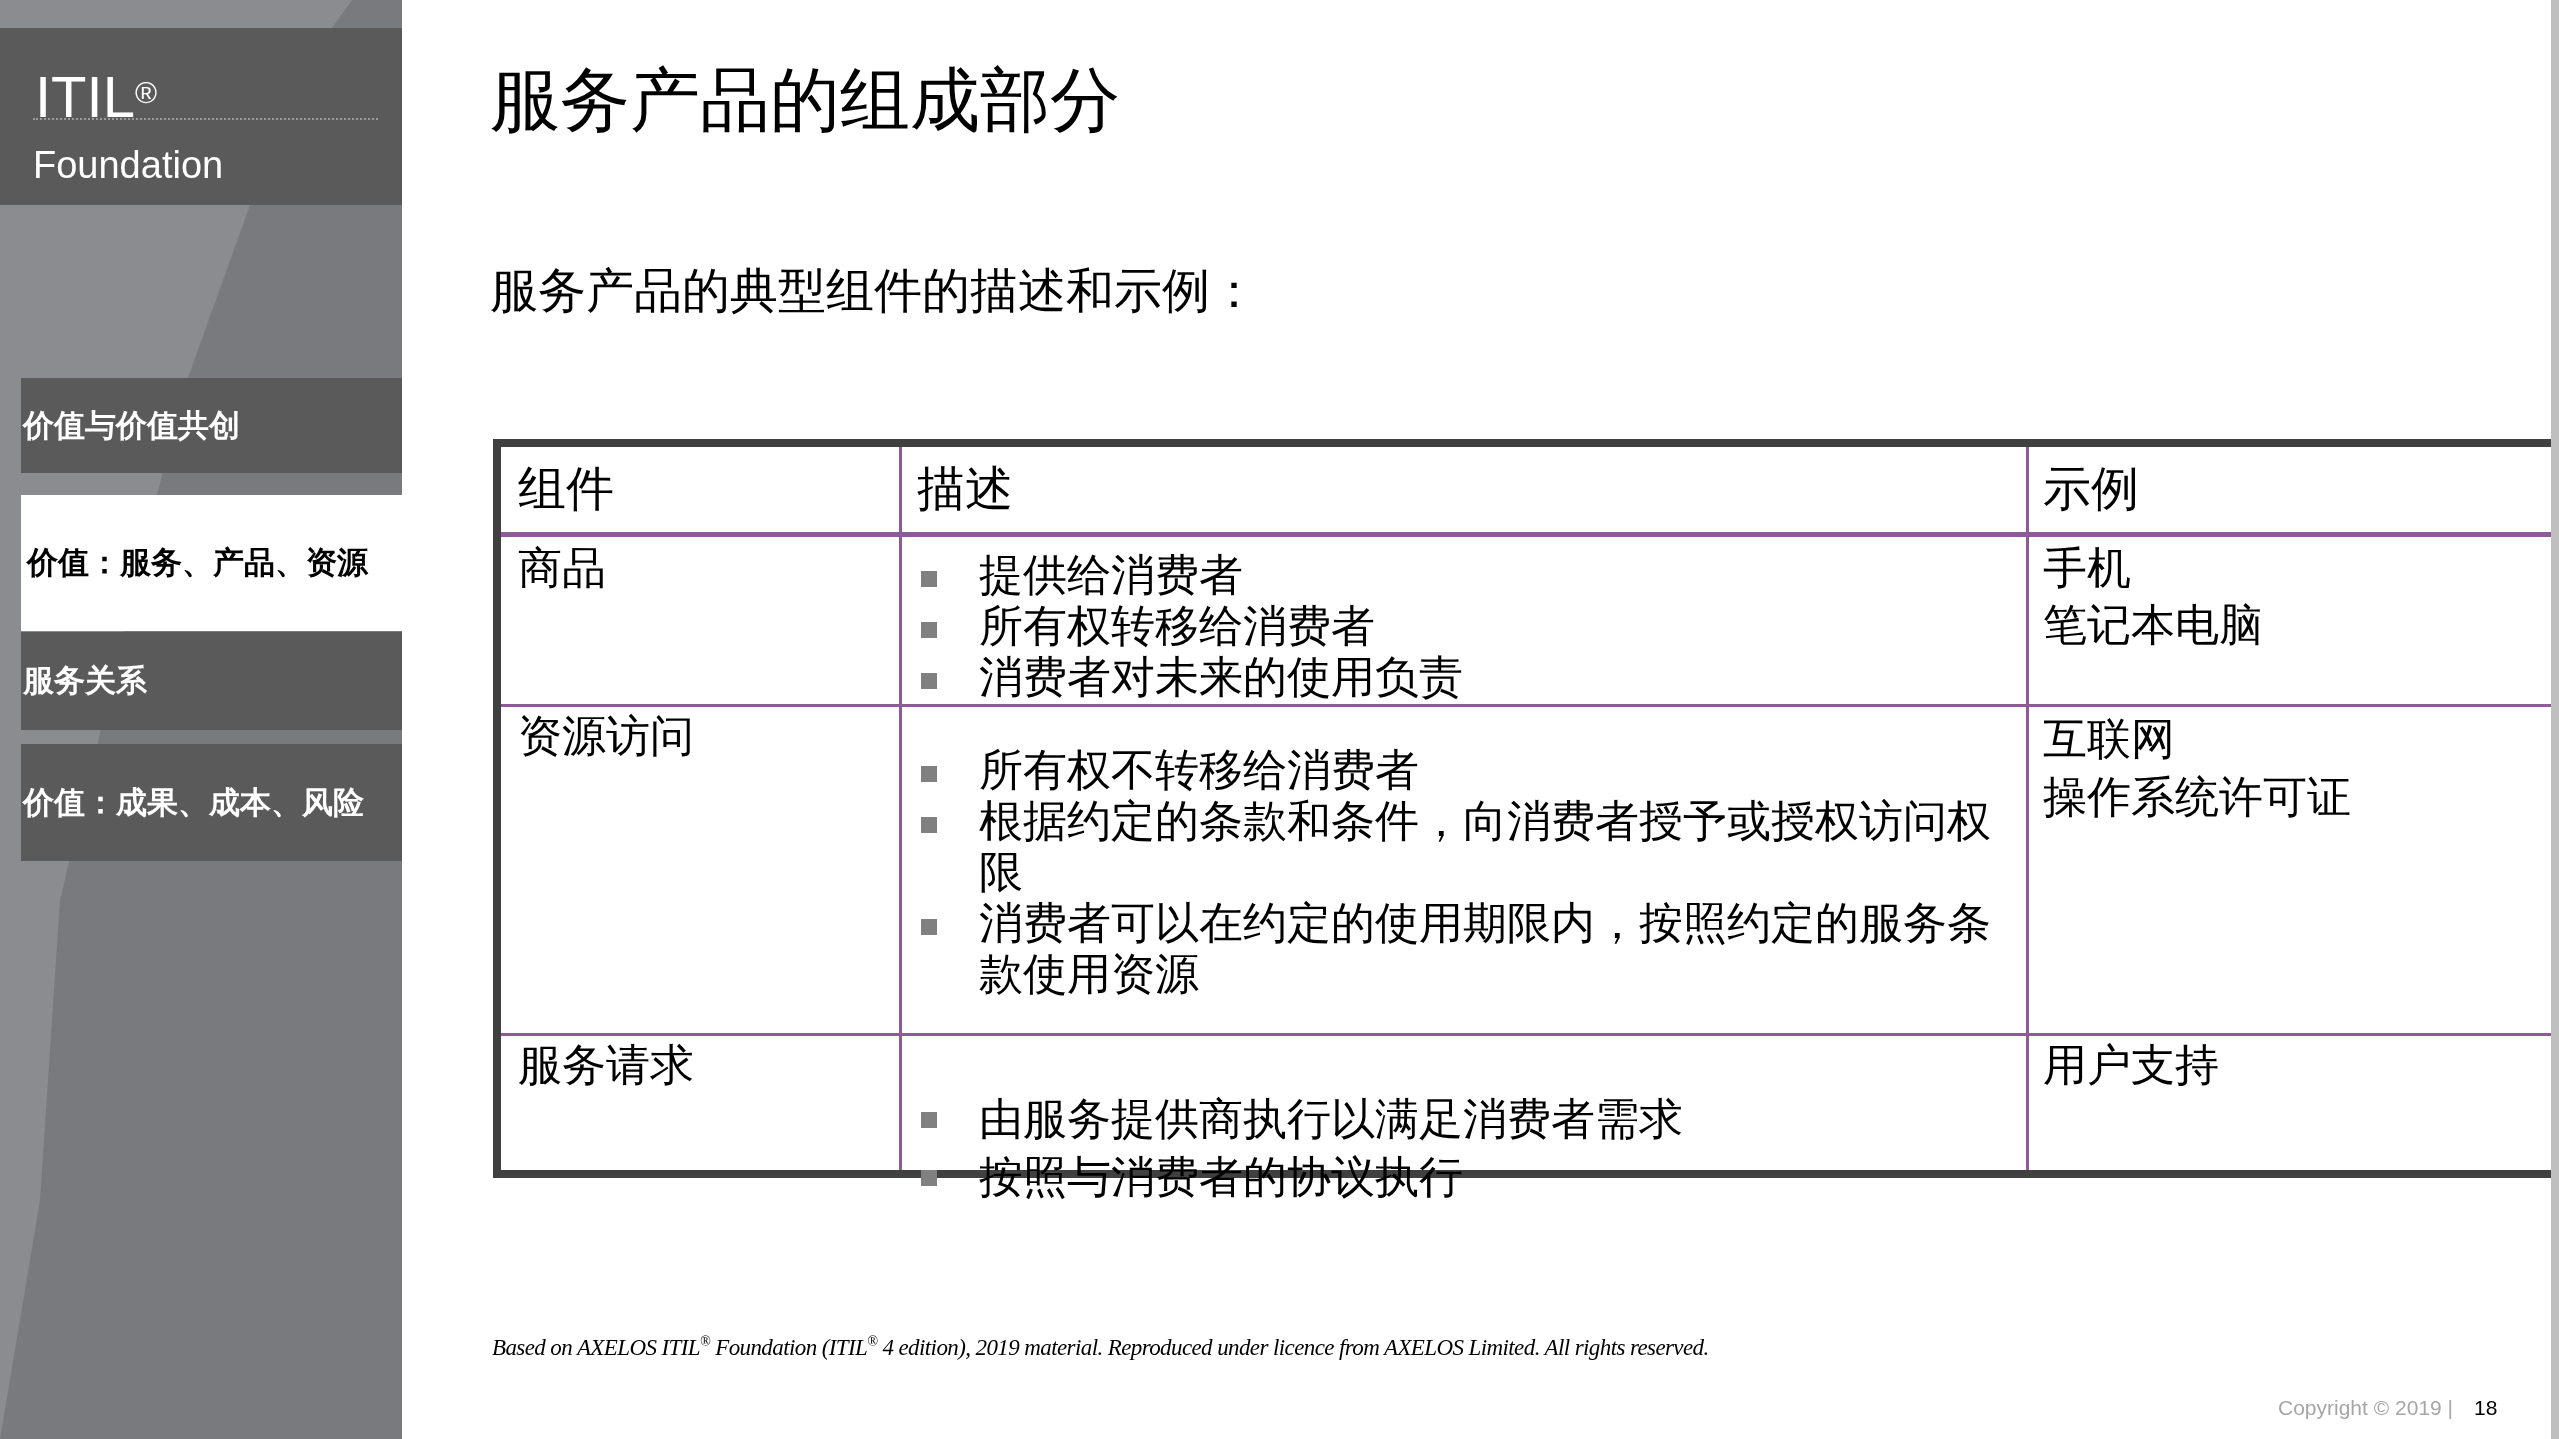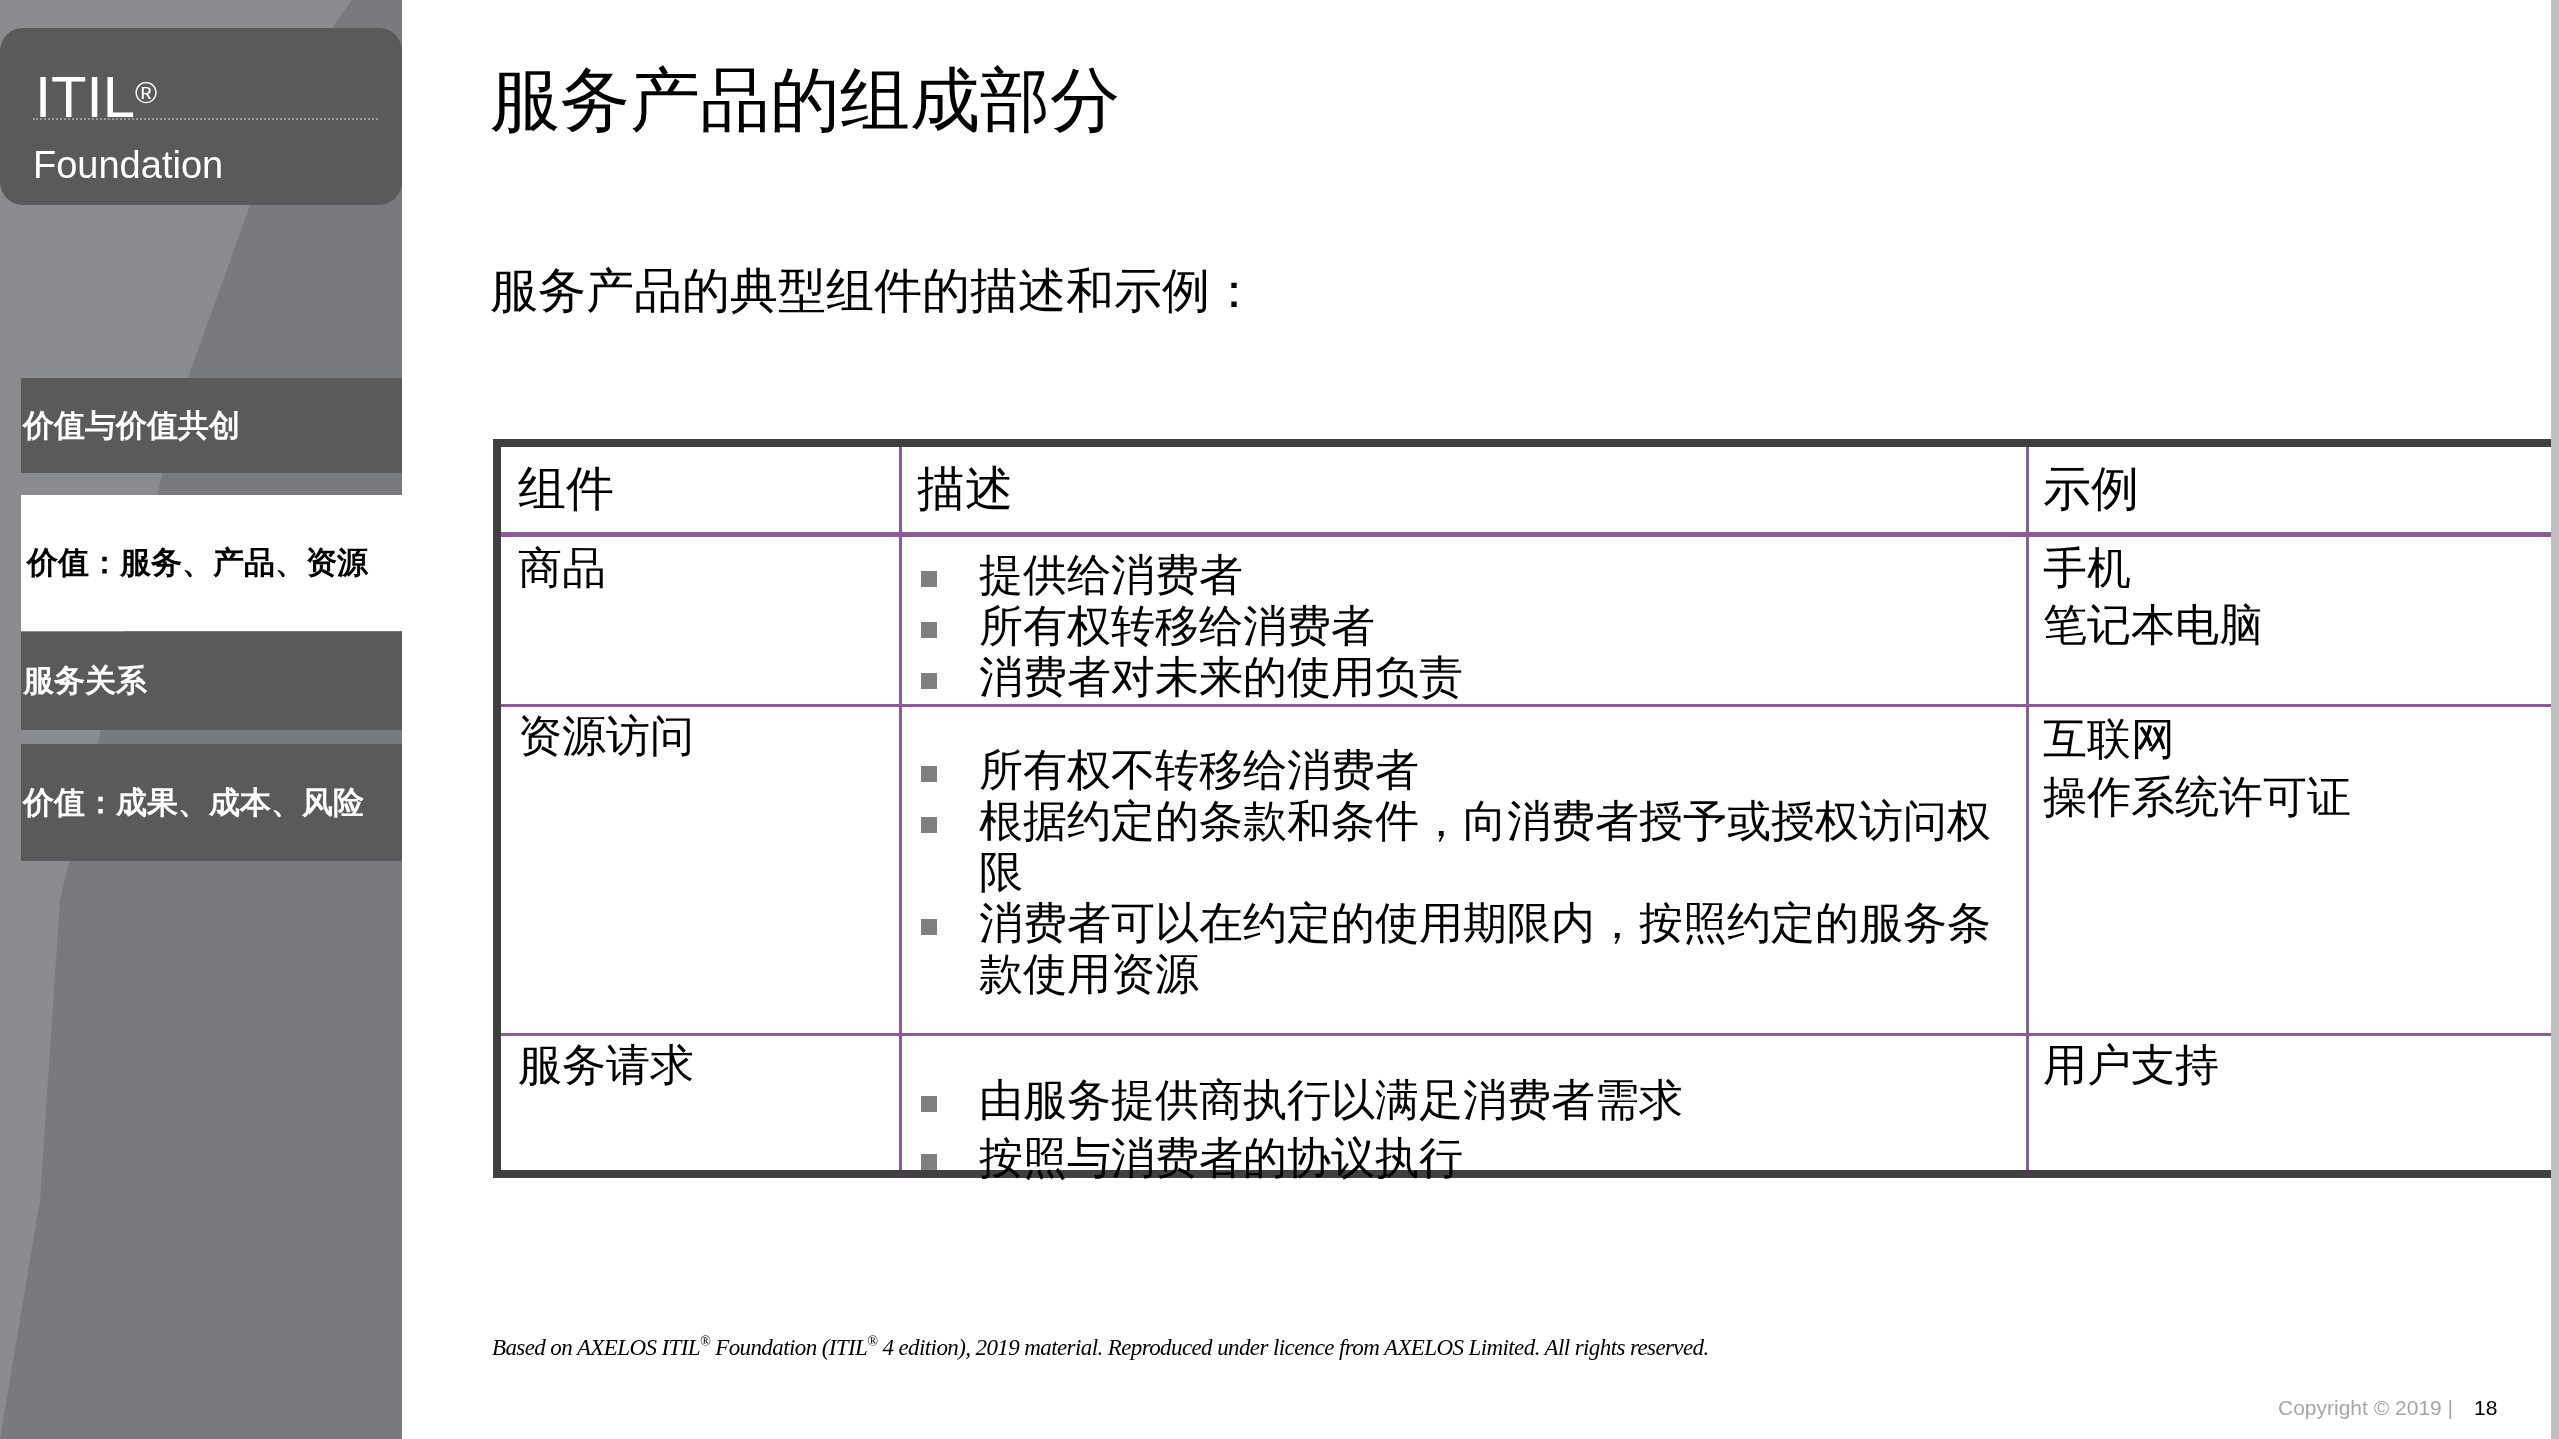--- a/index.html
+++ b/index.html
@@ -13,21 +13,20 @@
     background: #797a7e; overflow: hidden;
   }
   .sidebar .shape {
     position: absolute; inset: 0;
     background: #8b8c90;
     clip-path: polygon(0 0, 352px 0, 332px 28px, 250px 205px, 180px 400px, 60px 900px, 40px 1200px, 0 1439px);
   }
   .brand {
     position: absolute; left: 0; top: 28px; width: 402px; height: 177px;
     background: #5a5a5a;
-    border-radius: 23px;
   }
   .brand-title {
     position: absolute; left: 35px; top: 40px;
     color: #ffffff; font-family: "Liberation Sans", sans-serif; font-size: 58px; line-height: 58px;
   }
   .brand-title sup { font-size: 30px; vertical-align: top; position: relative; top: -4px; }
   .brand-dots {
     position: absolute; left: 33px; right: 24px; top: 90px; height: 0;
     border-top: 2px dotted #9a9a9a;
   }
@@ -139,21 +138,21 @@
     <li>所有权不转移给消费者</li>
     <li>根据约定的条款和条件，向消费者授予或授权访问权限</li>
     <li>消费者可以在约定的使用期限内，按照约定的服务条款使用资源</li>
   </ul>
   <div class="cell" style="left:1542px;top:263px;line-height:58px;">
     <div>互联网</div>
     <div>操作系统许可证</div>
   </div>
 
   <div class="cell" style="left:17px;top:592px;">服务请求</div>
-  <ul class="cell bullets" style="left:400px;top:627px;width:1110px;font-family:Liberation Mono, monospace;">
+  <ul class="cell bullets" style="left:400px;top:643px;width:1110px;">
     <li style="line-height:58px;">由服务提供商执行以满足消费者需求</li>
     <li style="line-height:58px;">按照与消费者的协议执行</li>
   </ul>
   <div class="cell" style="left:1542px;top:592px;">
     <div>用户支持</div>
   </div>
 </div>
 
 <div class="footnote"><span>Based on AXELOS ITIL</span><sup>®</sup><span> Foundation (ITIL</span><sup>®</sup><span> 4 edition), 2019 material. Reproduced under licence from AXELOS Limited. All rights reserved.</span></div>
 

